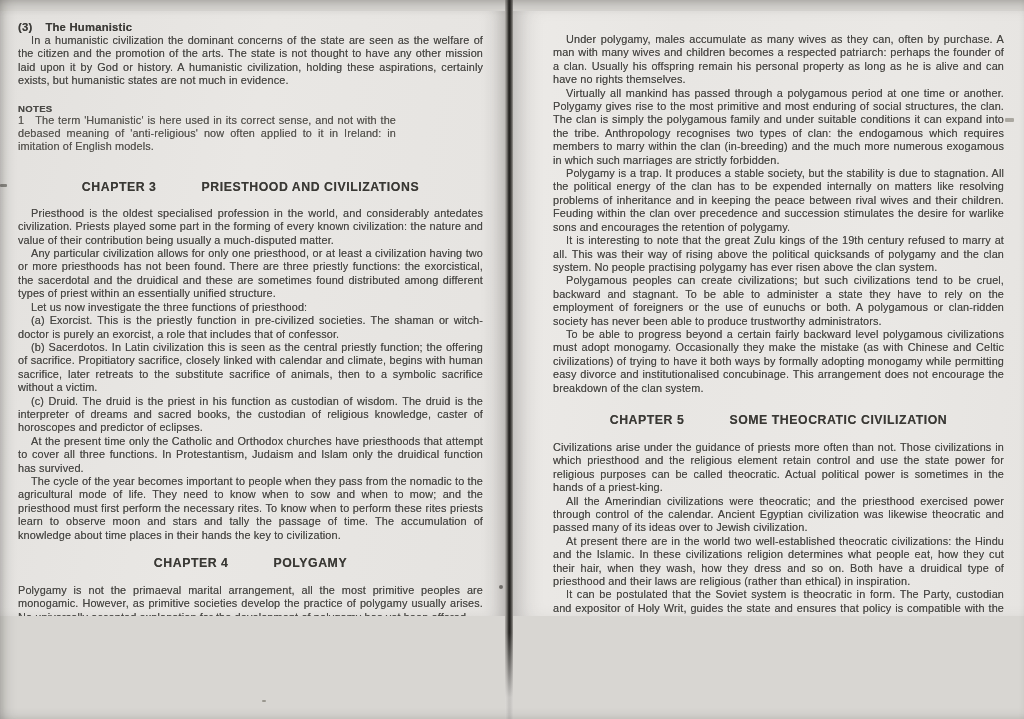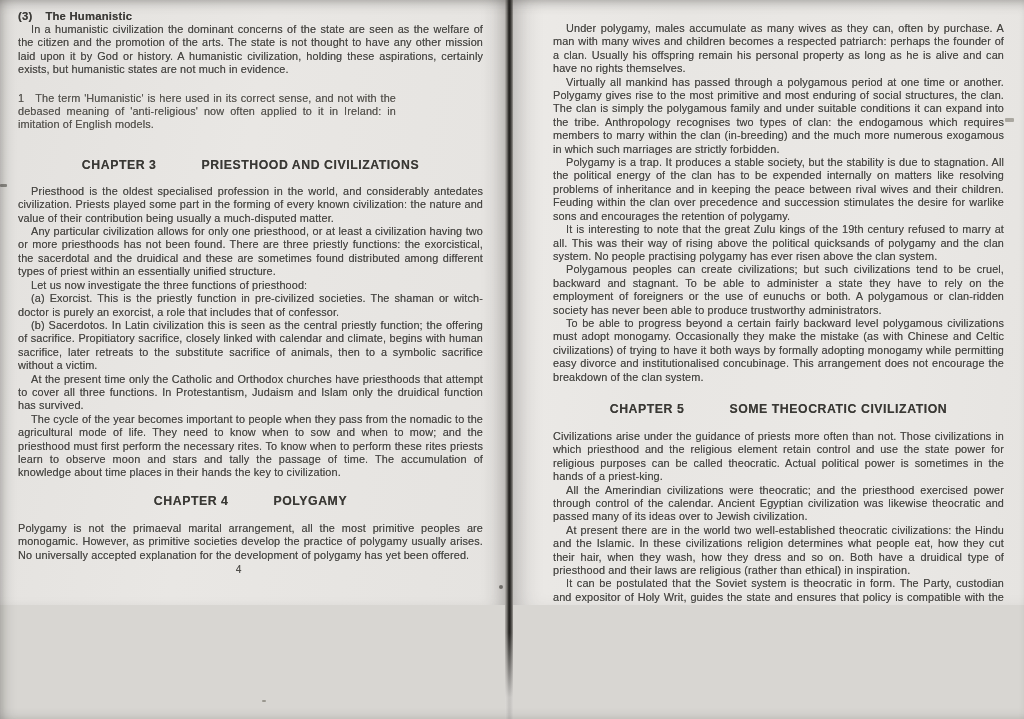--- a/index.html
+++ b/index.html
@@ -23,20 +23,21 @@
       inset 0 10px 14px -10px rgba(60,58,54,0.45),
       inset 12px 0 14px -10px rgba(60,58,54,0.35),
       inset 0 -8px 12px -9px rgba(60,58,54,0.25);
   }
   .page {
     box-sizing: border-box;
     height: 605px;
     overflow: hidden;
     color: #474643;
     text-shadow: 0 0 0.5px rgba(72,70,66,0.65);
+    margin-top: 11px;
   }
   .page-left {
     width: 505px;
     background: linear-gradient(100deg, #e3e1de 0%, #e9e7e4 45%, #e5e3e0 100%);
     padding: 9px 22px 0 18px;
     box-shadow: inset -16px 0 20px -14px rgba(40,38,35,0.35);
   }
   .gutter {
     width: 8px; height: 719px;
     background:
@@ -121,34 +122,36 @@
 
 <div class="spread">
 
   <div class="page page-left body-text">
     <div class="section-heading">
       <span class="marker">(3)</span><span>The Humanistic</span>
     </div>
     <p class="ind">In a humanistic civilization the dominant concerns of the state are seen as the welfare of the citizen and the promotion of the arts. The state is not thought to have any other mission laid upon it by God or history. A humanistic civilization, holding these aspirations, certainly exists, but humanistic states are not much in evidence.</p>
 
     <div class="notes-block">
+      <div class="notes-label">NOTES</div>
       <p class="footnote">
         <span class="fn-marker">1</span><span>The term 'Humanistic' is here used in its correct sense, and not with the debased meaning of 'anti-religious' now often applied to it in Ireland: in imitation of English models.</span>
       </p>
     </div>
 
     <div class="chapter-heading ch3">
       <span>CHAPTER 3</span>
       <span>PRIESTHOOD AND CIVILIZATIONS</span>
     </div>
     <p class="ind">Priesthood is the oldest specialised profession in the world, and considerably antedates civilization. Priests played some part in the forming of every known civilization: the nature and value of their contribution being usually a much-disputed matter.</p>
     <p class="ind">Any particular civilization allows for only one priesthood, or at least a civilization having two or more priesthoods has not been found. There are three priestly functions: the exorcistical, the sacerdotal and the druidical and these are sometimes found distributed among different types of priest within an essentially unified structure.</p>
     <p class="ind">Let us now investigate the three functions of priesthood:</p>
     <p class="ind">(a)  Exorcist. This is the priestly function in pre-civilized societies. The shaman or witch-doctor is purely an exorcist, a role that includes that of confessor.</p>
     <p class="ind">(b) Sacerdotos. In Latin civilization this is seen as the central priestly function; the offering of sacrifice. Propitiatory sacrifice, closely linked with calendar and climate, begins with human sacrifice, later retreats to the substitute sacrifice of animals, then to a symbolic sacrifice without a victim.</p>
+    <p class="ind">(c) Druid. The druid is the priest in his function as custodian of wisdom. The druid is the interpreter of dreams and sacred books, the custodian of religious knowledge, caster of horoscopes and predictor of eclipses.</p>
     <p class="ind">At the present time only the Catholic and Orthodox churches have priesthoods that attempt to cover all three functions. In Protestantism, Judaism and Islam only the druidical function has survived.</p>
     <p class="ind">The cycle of the year becomes important to people when they pass from the nomadic to the agricultural mode of life. They need to know when to sow and when to mow; and the priesthood must first perform the necessary rites. To know when to perform these rites priests learn to observe moon and stars and tally the passage of time. The accumulation of knowledge about time places in their hands the key to civilization.</p>
 
     <div class="chapter-heading ch4">
       <span>CHAPTER 4</span>
       <span>POLYGAMY</span>
     </div>
     <p class="no-ind">Polygamy is not the primaeval marital arrangement, all the most primitive peoples are monogamic. However, as primitive societies develop the practice of polygamy usually arises. No universally accepted explanation for the development of polygamy has yet been offered.</p>
 
     <div class="page-number pn-left">4</div>

